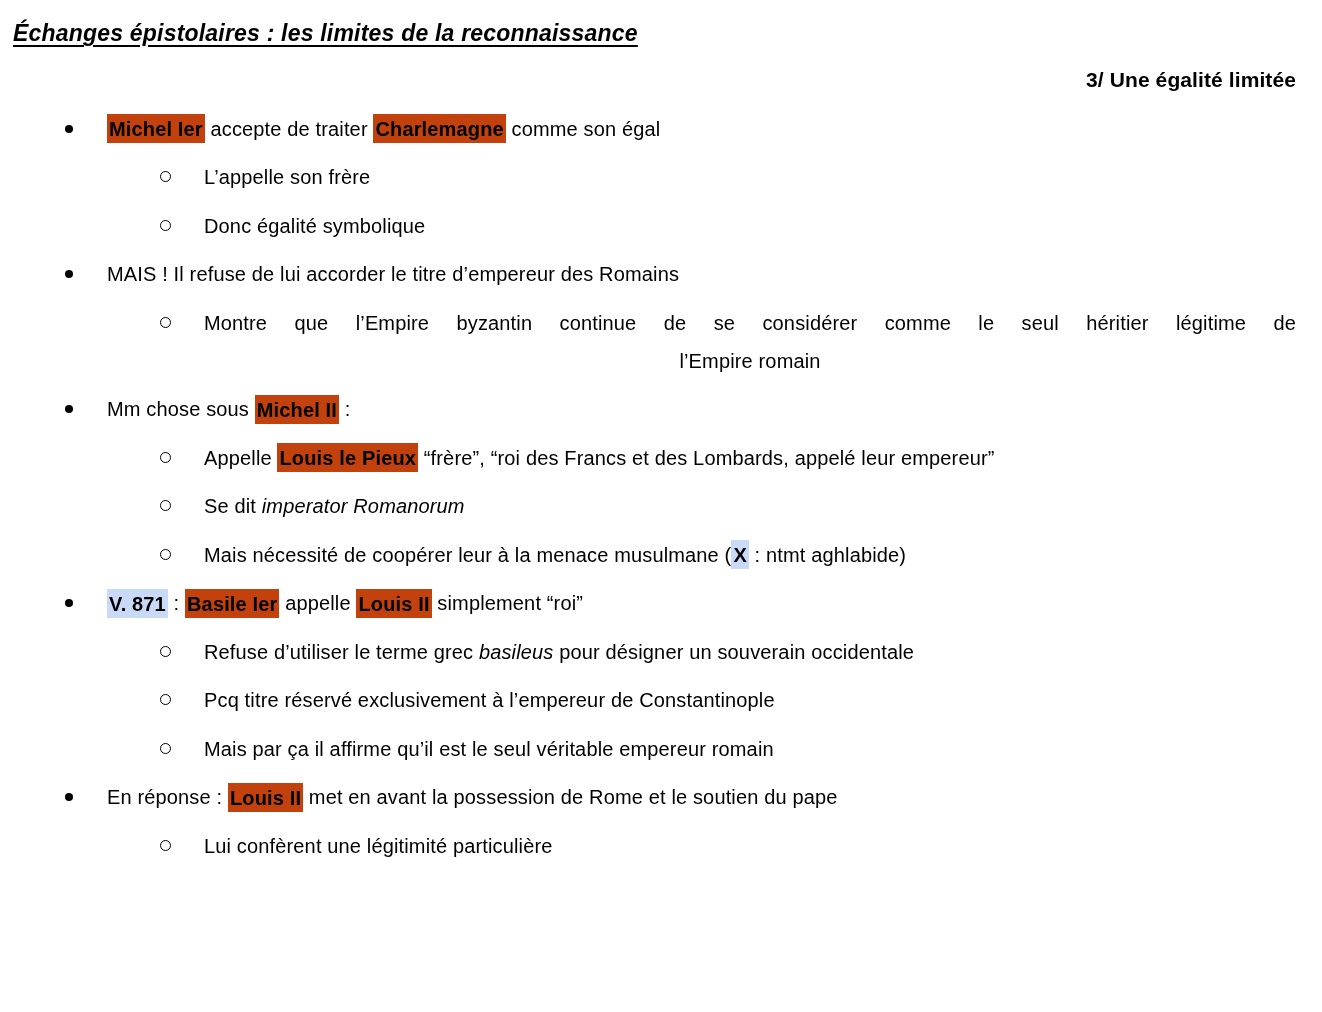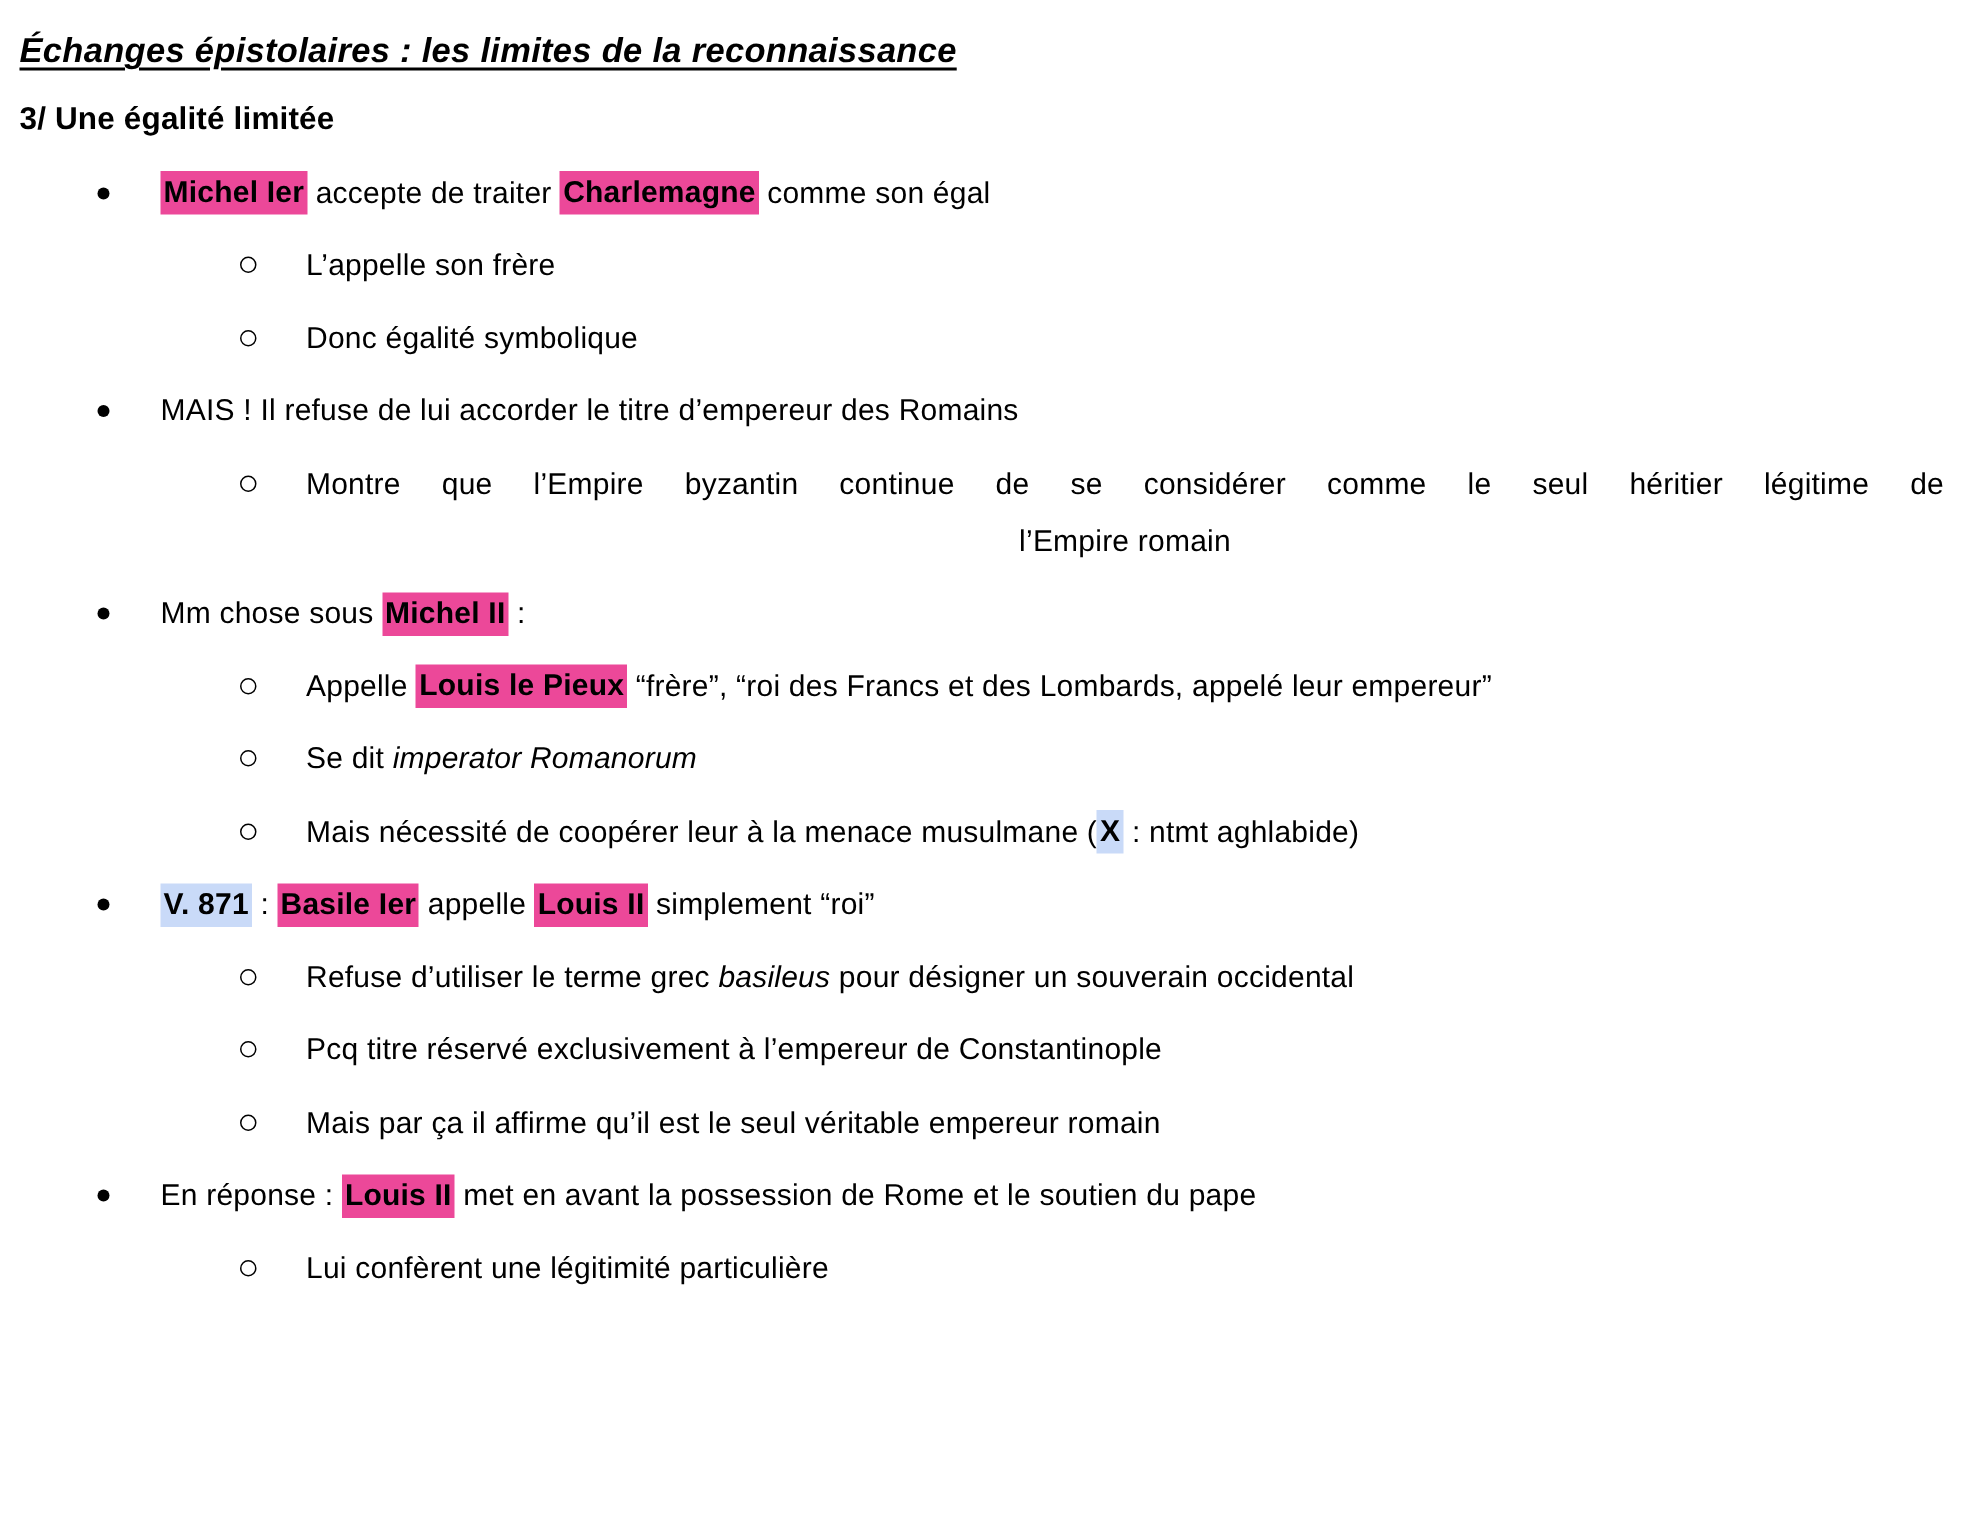--- a/index.html
+++ b/index.html
@@ -15,33 +15,33 @@
     font-size:23px;font-weight:700;line-height:30px;
     margin:8px 0 13px 0;
     text-decoration:underline;
     text-decoration-thickness:2px;
     text-underline-offset:4px;
     letter-spacing:.2px;
     font-style:italic;
   }
   .section-heading{
     font-size:21px;font-weight:700;line-height:38px;
-    margin:0 0 10.5px 0;letter-spacing:.1px;
+    margin:0 0 10.5px 0;letter-spacing:.1px;text-align:right;
   }
 
   .li{position:relative;font-size:20px;line-height:38px;margin-bottom:10.5px;letter-spacing:.15px;}
   .l1{padding-left:94px;}
   .l2{padding-left:191px;}
   .marker{position:absolute;display:block;}
   .dot{left:52px;top:15px;width:8px;height:8px;background:#000;border-radius:50%;}
   .ring{left:147px;top:13px;width:9px;height:9px;border:1.5px solid #000;border-radius:50%;background:transparent;}
 
   .b{font-weight:700;}
   .i{font-style:italic;}
-  .hl-lav{background:#ec4899;padding:3.5px 2px;}
+  .hl-lav{background:#c2410c;padding:3.5px 2px;}
   .hl-blue{background:#c9daf8;padding:3.5px 2px;}
 
   .just .txt{display:block;}
   .jline{display:block;text-align:justify;text-align-last:justify;}
   .lline{display:block;text-align:center;}
 
   .emoji{
     display:inline-block;position:relative;
     width:28px;height:28px;border-radius:6px;
     background:linear-gradient(180deg,#8ea7c1 0%,#6d8ba8 100%);
@@ -113,21 +113,21 @@
   </div>
 
 
   <div class="li l1">
     <span class="marker dot"></span>
     <span class="txt"><span class="b hl-blue">V. 871</span><span> : </span><span class="b hl-lav">Basile Ier</span><span> appelle </span><span class="b hl-lav">Louis II</span><span> simplement “roi”</span></span>
   </div>
 
   <div class="li l2">
     <span class="marker ring"></span>
-    <span class="txt"><span>Refuse d’utiliser le terme grec </span><span class="i">basileus</span><span> pour désigner un souverain occidental</span></span>
+    <span class="txt"><span>Refuse d’utiliser le terme grec </span><span class="i">basileus</span><span> pour désigner un souverain occidentale</span></span>
   </div>
 
   <div class="li l2">
     <span class="marker ring"></span>
     <span class="txt">Pcq titre réservé exclusivement à l’empereur de Constantinople</span>
   </div>
 
   <div class="li l2">
     <span class="marker ring"></span>
     <span class="txt">Mais par ça il affirme qu’il est le seul véritable empereur romain</span>

